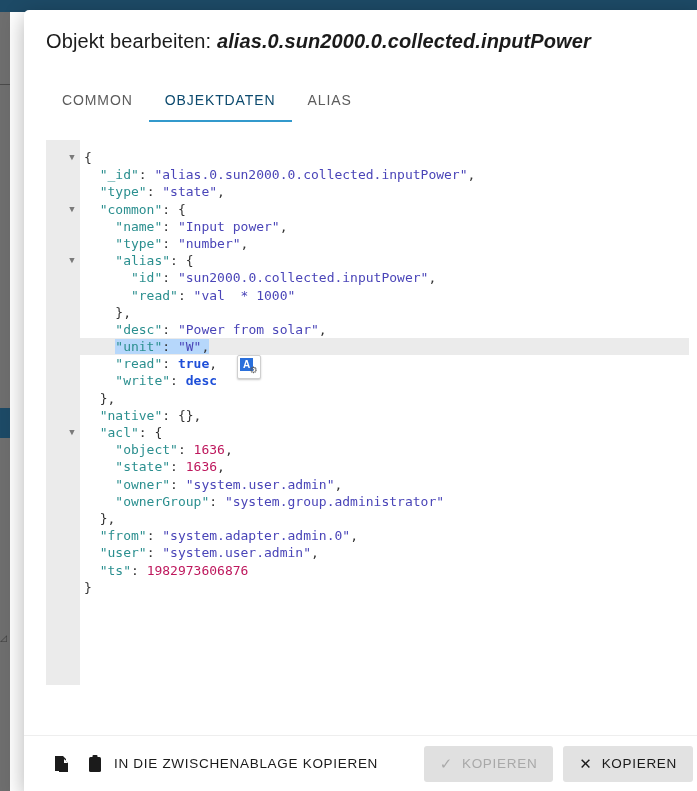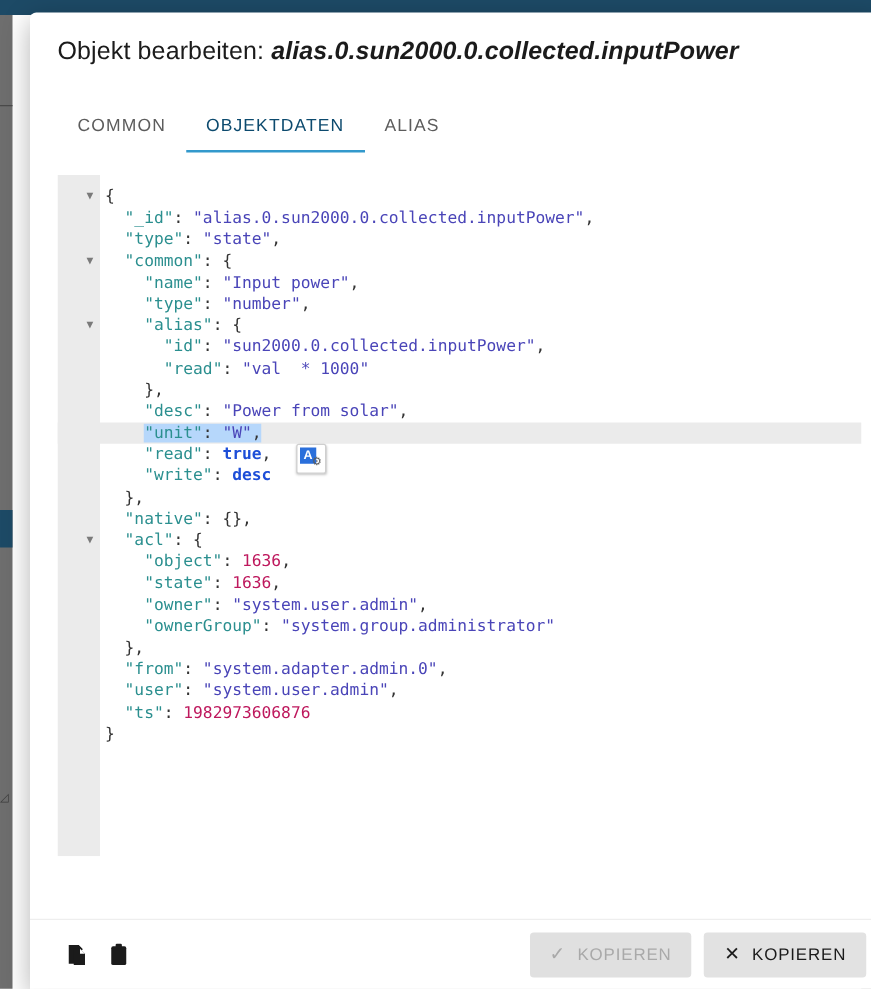--- a/index.html
+++ b/index.html
@@ -310,20 +310,21 @@
         <path d="M6 5 h5 l4 4 v9 h-9 z" fill="#1b1b1b"></path>
         <path d="M11 5 l4 4 h-4 z" fill="#ffffff"></path>
       </svg>
     </button>
 
     <button id="copy-clipboard-button">
       <svg width="18" height="20" viewBox="0 0 18 20">
         <rect x="3" y="3" width="12" height="15" rx="1.5" fill="#1b1b1b"></rect>
         <rect x="6.5" y="1" width="5" height="3.5" rx="1" fill="#1b1b1b"></rect>
       </svg>
+      <span>IN DIE ZWISCHENABLAGE KOPIEREN</span>
     </button>
 
     <div id="bottom-spacer"></div>
 
     <button id="write-button" class="action-btn" disabled="">
       <span class="btn-glyph">✓</span>
       <span>KOPIEREN</span>
     </button>
 
     <button id="cancel-button" class="action-btn">

